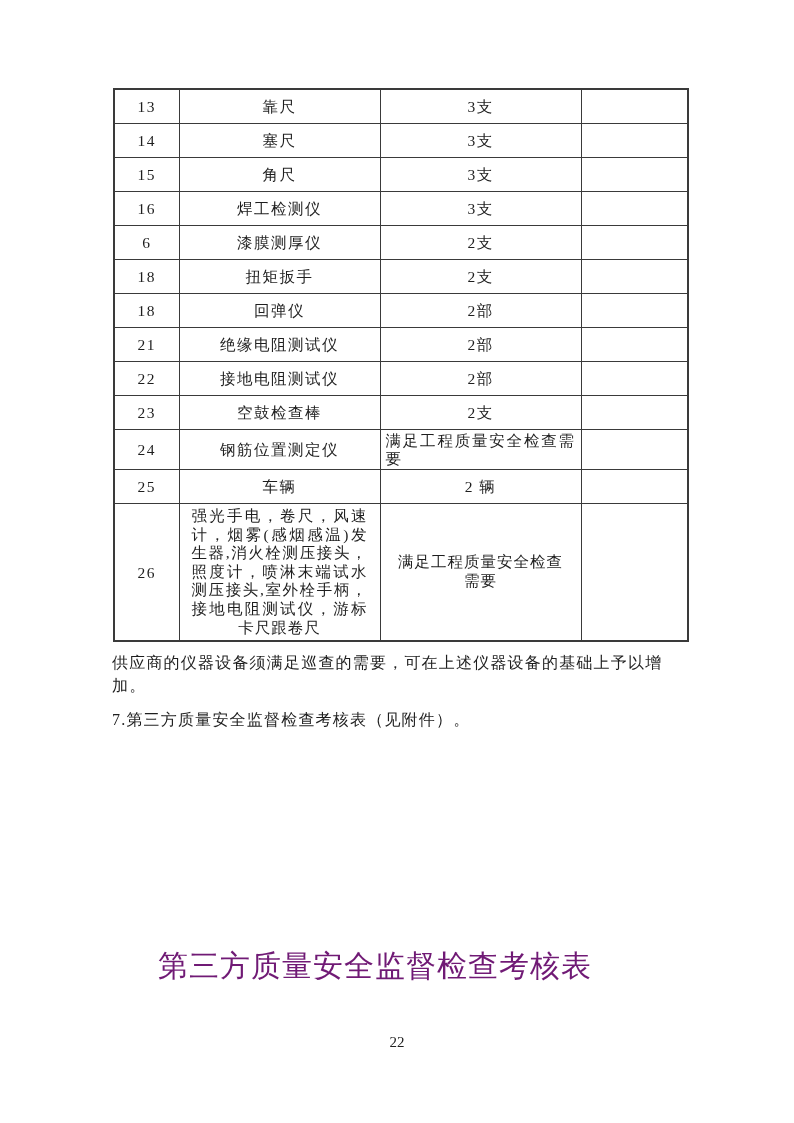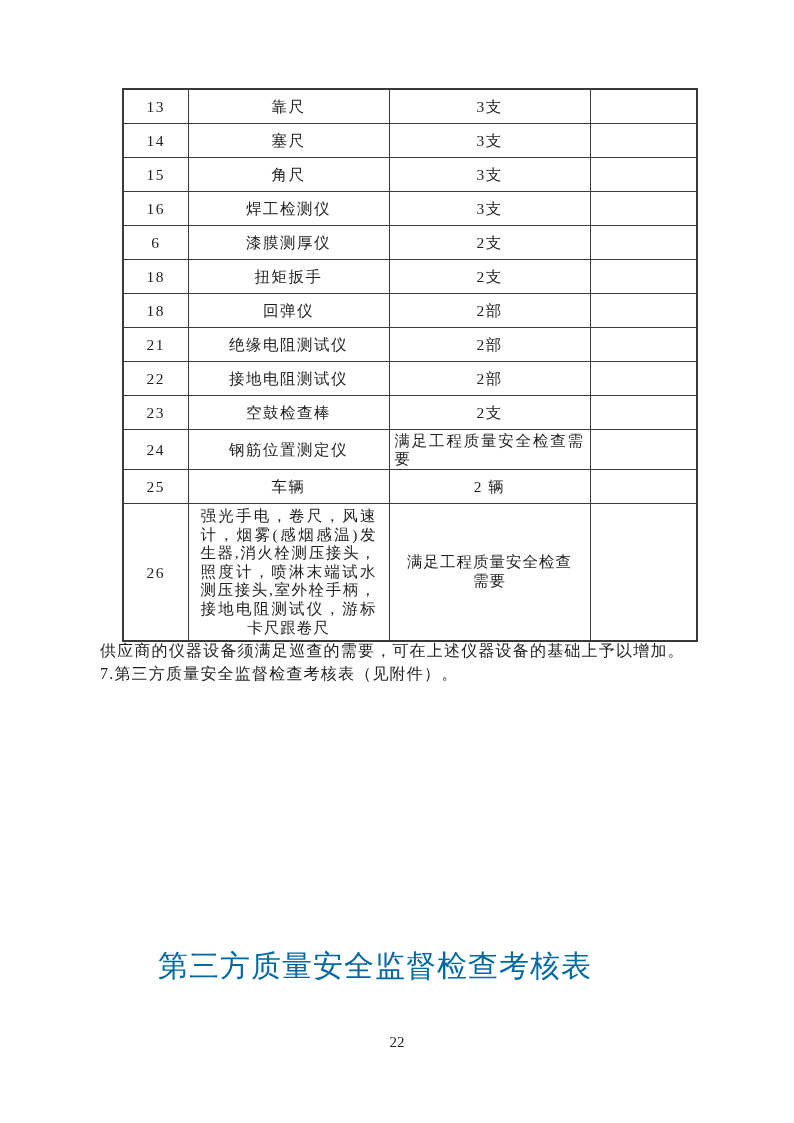--- a/index.html
+++ b/index.html
@@ -28,21 +28,20 @@
     table-layout: fixed;
     width: 574px;
     font-size: 15.5px;
     line-height: 19px;
   }
   table.equip, table.equip td {
     border: 1.6px solid #3a3a3a;
   }
   table.equip {
     border-width: 2px;
-    margin-left: 9px;
   }
   table.equip td {
     text-align: center;
     vertical-align: middle;
     height: 33px;
     padding: 0 4px;
     letter-spacing: 1.5px;
     overflow: hidden;
   }
   td.col-no { letter-spacing: 0; }
@@ -76,35 +75,35 @@
   
   .notes {
     position: absolute;
     left: 100px;
     top: 640px;
     width: 600px;
     font-size: 16px;
     line-height: 22.5px;
     letter-spacing: 1.2px;
   }
-  .notes p { margin: 0; }
+  .notes p { margin: 12px; }
 
   
   .attachment-title {
     position: absolute;
     left: 0;
     top: 946px;
     width: 100%;
     box-sizing: border-box;
     padding-right: 44px;
     text-align: center;
     font-size: 30px;
     font-weight: normal;
     letter-spacing: 1px;
-    color: #0369a1;
+    color: #701a75;
   }
 
   
   .page-number {
     position: absolute;
     left: 0;
     top: 1034px;
     width: 100%;
     text-align: center;
     font-size: 15px;

